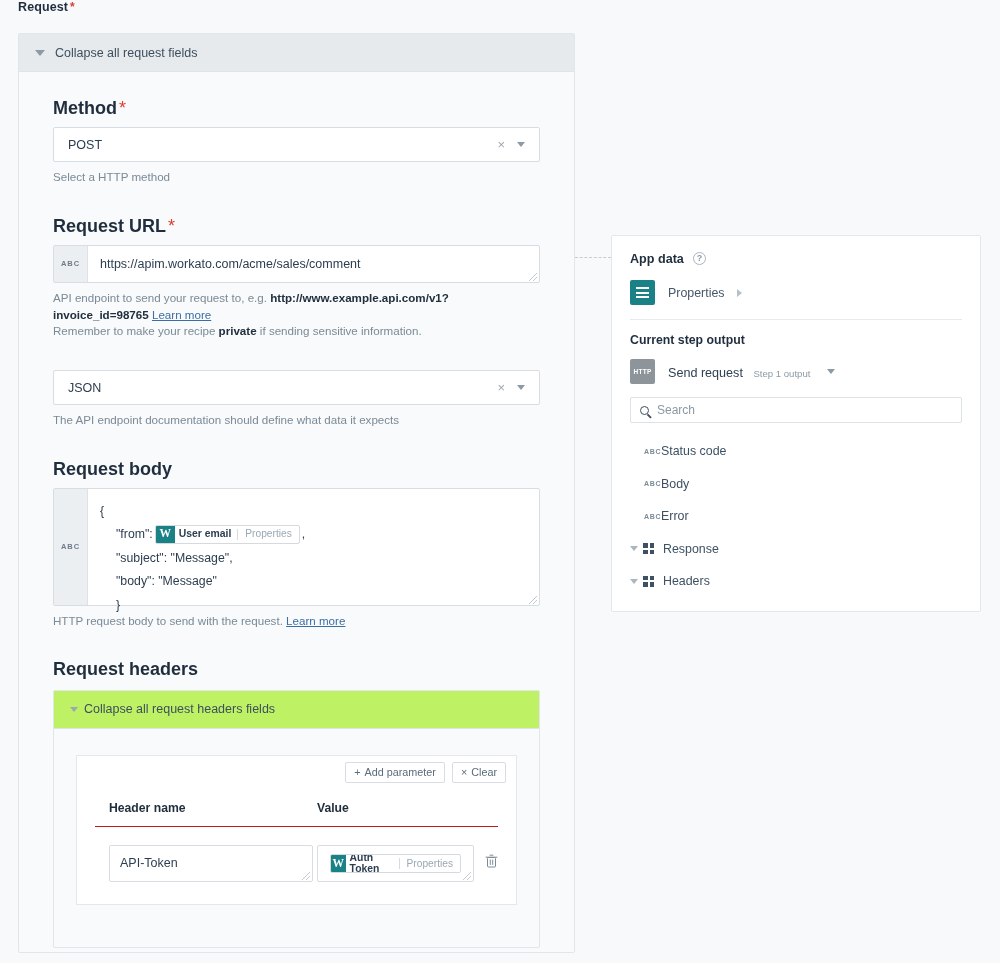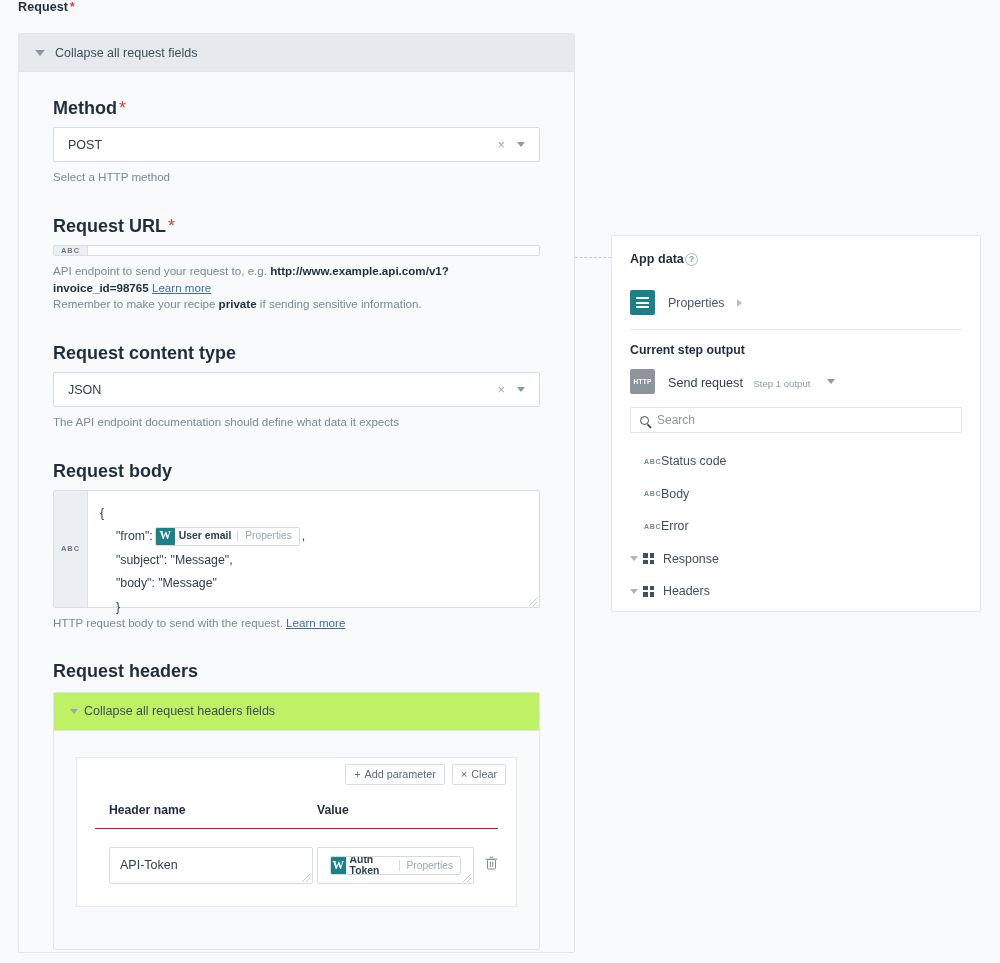--- a/index.html
+++ b/index.html
@@ -170,21 +170,21 @@
     border-top: 1px dashed #c5ced5;
   }
   .app-panel {
     position: absolute; left: 611px; top: 235px;
     width: 370px; height: 377px;
     background: #fff; border: 1px solid #e3e8ec; border-radius: 2px;
   }
   .panel-pad { padding: 16px 18px 0 18px; }
   .panel-title {
     font-size: 12.6px; font-weight: bold; color: #1f2d3d;
-    display: flex; align-items: flex-end; gap: 1px; margin-bottom: 24px;
+    display: flex; align-items: flex-start; gap: 9px; margin-bottom: 14px;
   }
   .help-icon {
     width: 13px; height: 13px; border-radius: 50%;
     border: 1px solid #a9b5bf; color: #8b9aa6;
     font-size: 9px; line-height: 11px; text-align: center; font-weight: bold;
   }
   .prop-row { display: flex; align-items: center; gap: 13px; padding-bottom: 14px; }
   .prop-sq {
     width: 25px; height: 25px; background: #1a8187; border-radius: 2px;
     display: flex; flex-direction: column; justify-content: center;
@@ -263,30 +263,33 @@
         </div>
         <div class="hint">Select a HTTP method</div>
       </div>
 
       <div class="field" style="margin-top:30px">
         <span class="field-label">
           <span>Request URL</span><span class="star">*</span>
         </span>
         <div class="abc-input">
           <div class="abc-tag">ABC</div>
+          <div class="abc-field" style="padding:11px 12px">
+            <span>https://apim.workato.com/acme/sales/comment</span>
+            <span class="resize-grip"></span>
+          </div>
         </div>
         <div class="hint">
           <span>API endpoint to send your request to, e.g. </span><b>http://www.example.api.com/v1?invoice_id=98765</b>
           <a href="#">Learn more</a><br>
           <span>Remember to make your recipe </span><b>private</b><span> if sending sensitive information.</span>
         </div>
       </div>
 
       <div class="field" style="margin-top:30px">
-        <span class="field-label">Request content type</span>
         <div class="select-box">
           <span class="val">JSON</span>
           <span class="x-icon">×</span>
           <span class="chev"></span>
         </div>
         <div class="hint">The API endpoint documentation should define what data it expects</div>
       </div>
 
       <div class="field" style="margin-top:30px">
         <span class="field-label">Request body</span>

